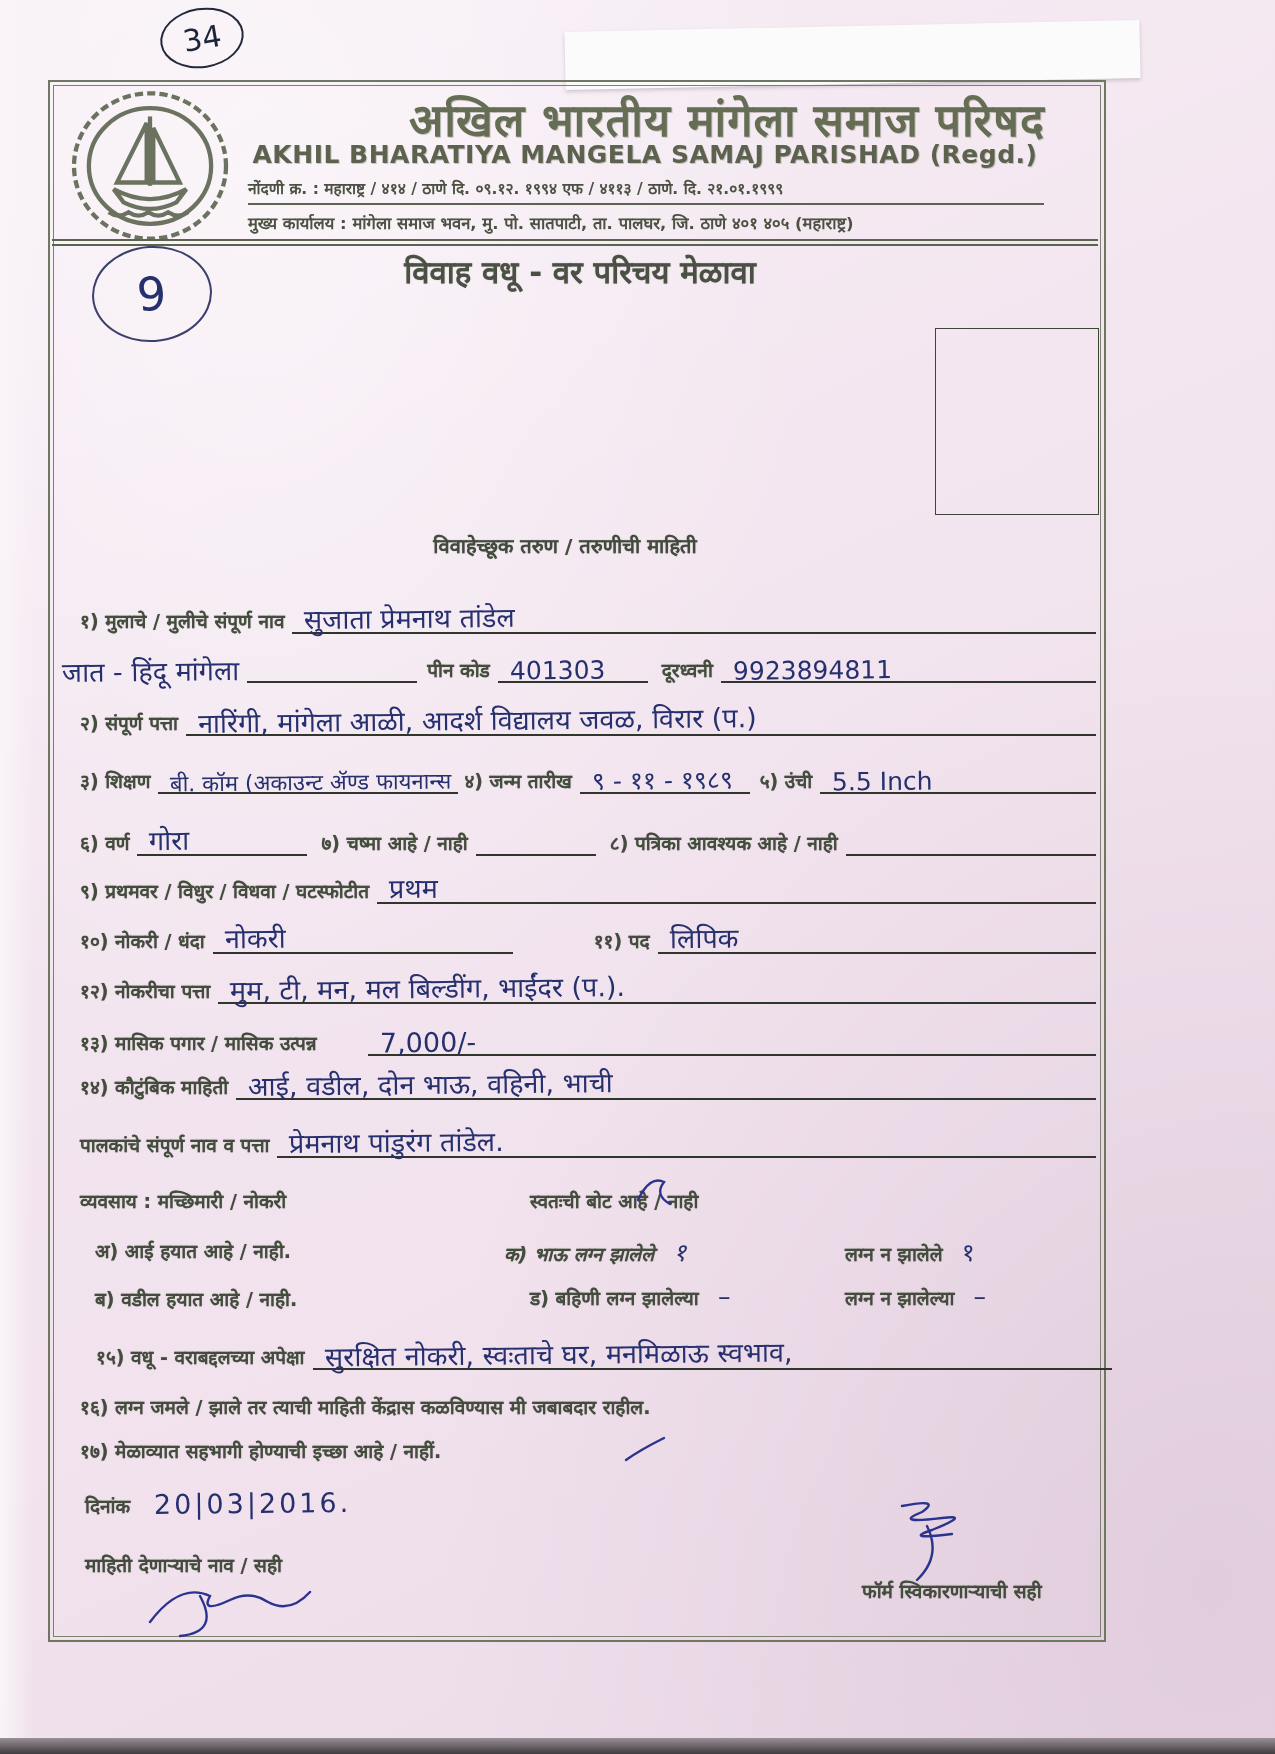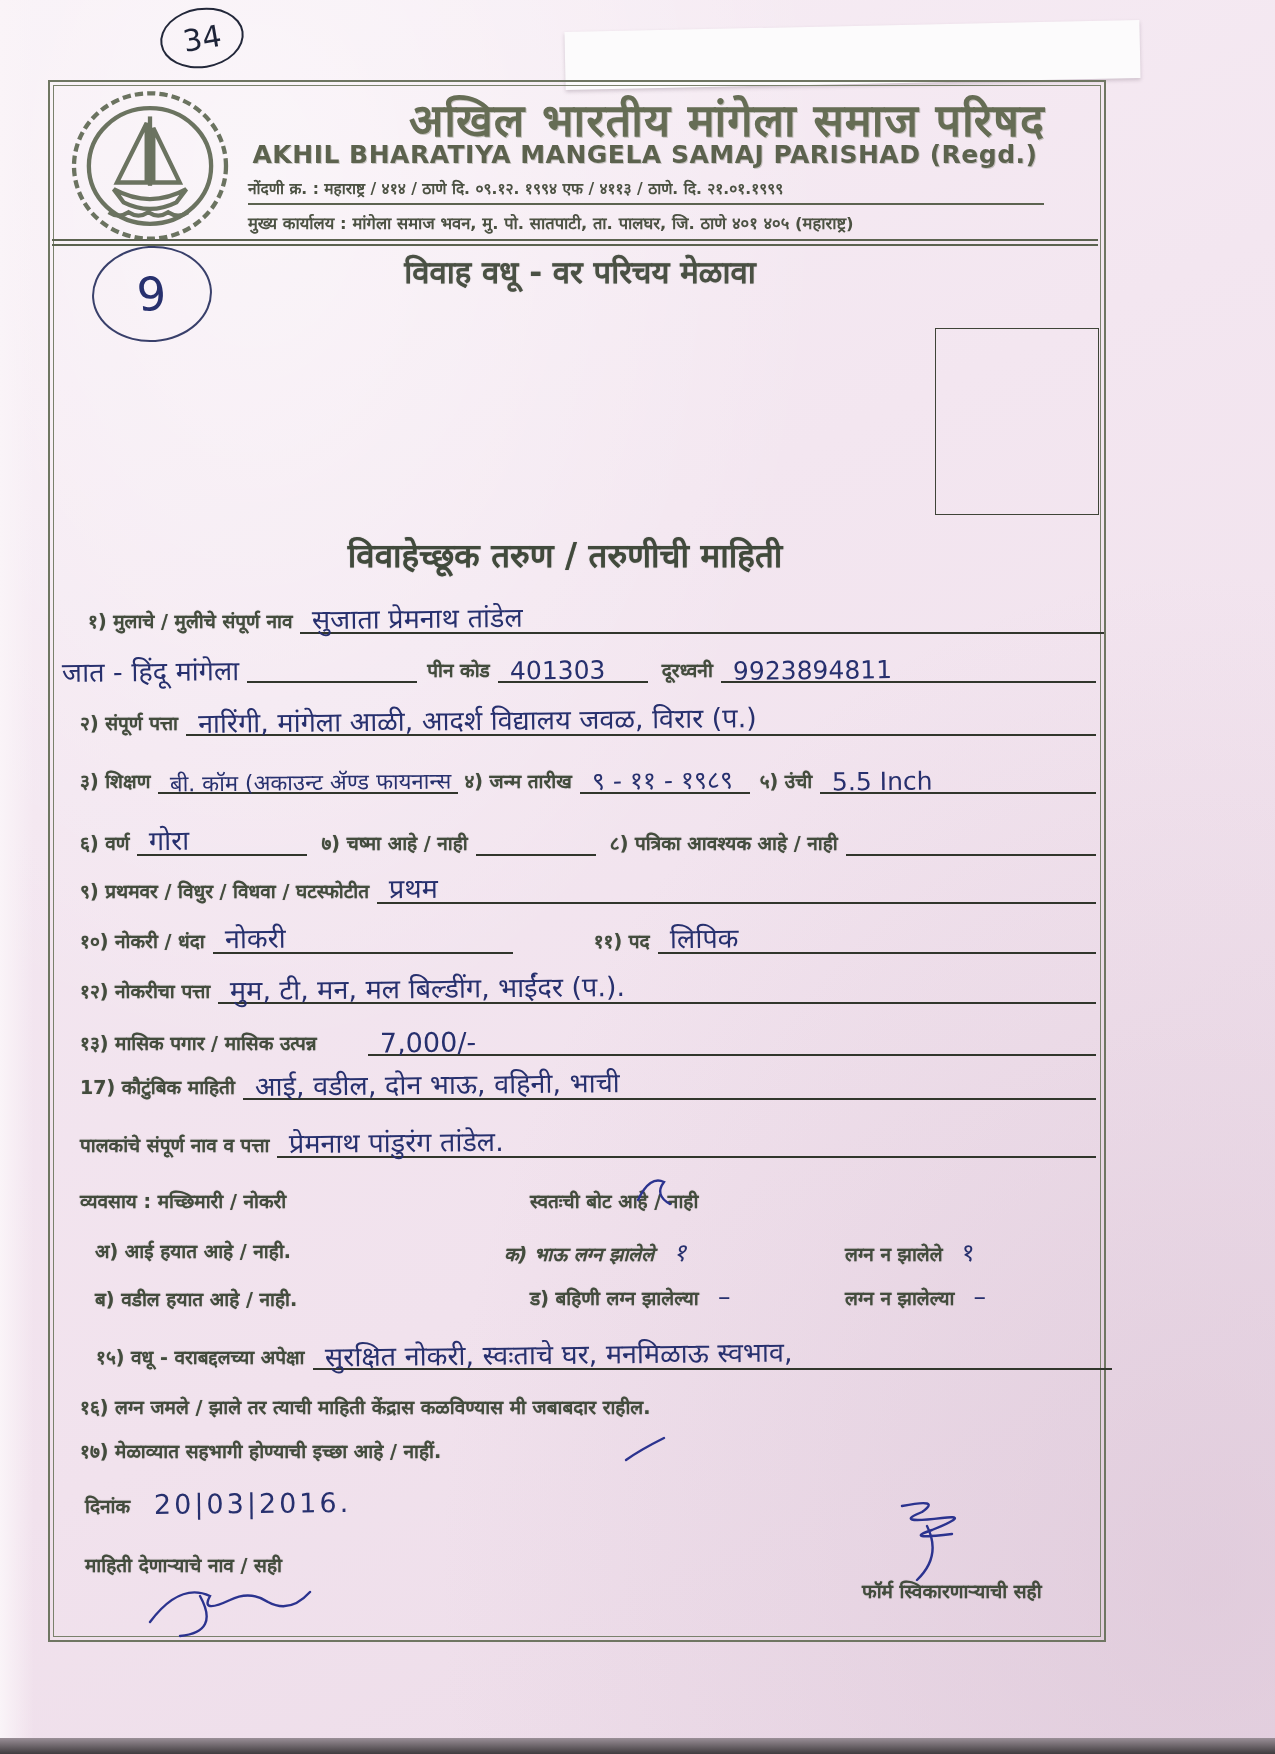--- a/index.html
+++ b/index.html
@@ -33,21 +33,21 @@
     font-size:25px;font-weight:bold;color:#5c624e;letter-spacing:.5px;text-shadow:1px 1px 0 rgba(92,98,78,.3);}
   .regline{position:absolute;left:248px;top:177px;width:800px;font-size:15.5px;font-weight:600;color:#4c5243;}
   .hr1{position:absolute;left:248px;top:203px;width:796px;height:2px;background:#5c6350;}
   .office{position:absolute;left:248px;top:211px;width:800px;font-size:16.5px;font-weight:600;color:#4c5243;}
   .hr2{position:absolute;left:52px;top:239px;width:1046px;height:1.6px;background:#5c6350;}
   .hr3{position:absolute;left:52px;top:244px;width:1046px;height:1.6px;background:#5c6350;}
   .form-title{position:absolute;left:300px;top:250px;width:560px;text-align:center;
     font-size:31px;font-weight:bold;color:#4a5144;text-shadow:0 0 1px rgba(74,81,68,.5);}
   .photo-box{position:absolute;left:935px;top:328px;width:162px;height:185px;border:1.8px solid #3f4438;}
   .section-title{position:absolute;left:200px;top:532px;width:730px;text-align:center;
-    font-size:33px;font-weight:bold;color:#414a3c;text-shadow:0 0 1px rgba(65,74,60,.5);}
+    font-size:20px;font-weight:bold;color:#414a3c;text-shadow:0 0 1px rgba(65,74,60,.5);}
   .row{position:absolute;display:flex;align-items:flex-end;}
   .fill{flex:1;border-bottom:2px solid #31362c;height:34px;position:relative;margin-left:8px;}
   .fill .hw{position:absolute;left:12px;bottom:-4px;}
   .fill.fw150{flex:0 0 150px;} .fill.fw170{flex:0 0 170px;} .fill.fw120{flex:0 0 120px;}
   .fill.fw300{flex:0 0 300px;} .fill.fw370{flex:0 0 300px;}
   .group .hw{display:inline;position:static;margin-left:14px;}
   .ink{position:absolute;pointer-events:none;}
   svg.scribble path{fill:none;stroke:#2b338f;stroke-width:2.4;stroke-linecap:round;}
   svg.logo *{stroke:#6b7360;fill:none;stroke-width:2.6;}
 </style>
@@ -87,21 +87,21 @@
   <div class="hr3"></div>
 
   <div class="circle entry9">
     <span class="hw" style="font-size:46px;">9</span>
   </div>
   <div class="form-title">विवाह वधू - वर परिचय मेळावा</div>
   <div class="photo-box"></div>
 
   <div class="section-title">विवाहेच्छूक तरुण / तरुणीची माहिती</div>
 
-  <div class="row" style="left:88px;top:598px;width:1016px;">
+  <div class="row" style="left:80px;top:598px;width:1016px;">
     <span class="printed">१) मुलाचे / मुलीचे संपूर्ण नाव</span>
     <span class="fill">
       <span class="hw big">सुजाता प्रेमनाथ तांडेल</span>
     </span>
   </div>
 
   <div class="row" style="left:62px;top:646px;width:1034px;">
     <span class="hw big" style="position:relative;top:6px;">जात - हिंदू मांगेला</span>
     <span class="fill fw170"></span>
     <span class="printed" style="margin-left:10px;">पीन कोड</span>
@@ -173,21 +173,21 @@
   </div>
 
   <div class="row" style="left:80px;top:1020px;width:1016px;gap:43px;">
     <span class="printed">१३) मासिक पगार / मासिक उत्पन्न</span>
     <span class="fill">
       <span class="hw big">7,000/-</span>
     </span>
   </div>
 
   <div class="row" style="left:80px;top:1064px;width:1016px;">
-    <span class="printed">17) कौटुंबिक माहिती</span>
+    <span class="printed">१४) कौटुंबिक माहिती</span>
     <span class="fill">
       <span class="hw big">आई, वडील, दोन भाऊ, वहिनी, भाची</span>
     </span>
   </div>
 
   <div class="row" style="left:80px;top:1122px;width:1016px;">
     <span class="printed">पालकांचे संपूर्ण नाव व पत्ता</span>
     <span class="fill">
       <span class="hw big">प्रेमनाथ पांडुरंग तांडेल.</span>
     </span>

